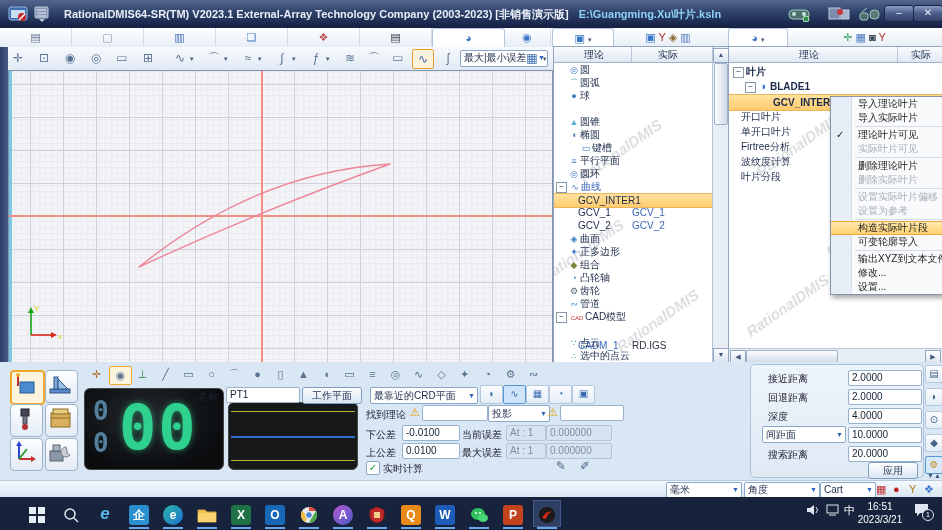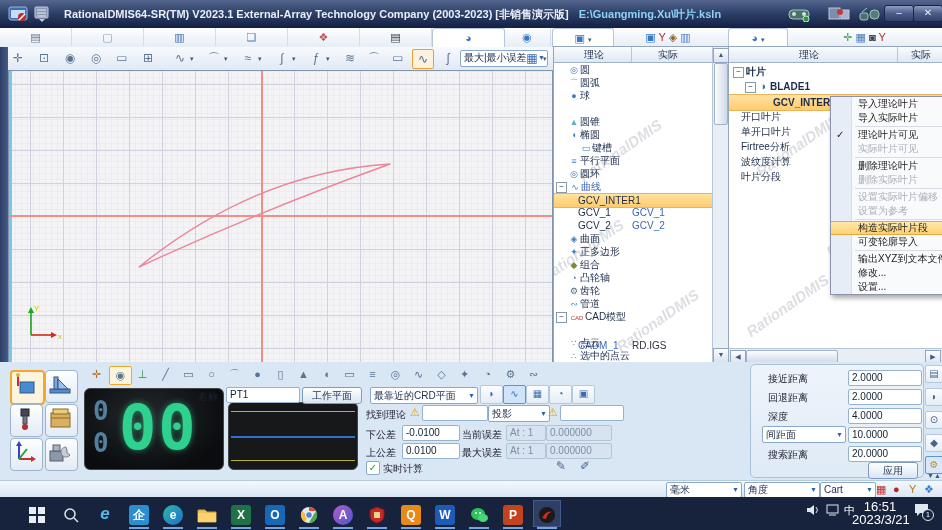--- a/index.html
+++ b/index.html
@@ -83,21 +83,21 @@
   .rsico.on{border:1px solid #5a96d0;background:#d6e8fa}
   
   #statusbar{left:0;top:480px;width:942px;height:17px;background:linear-gradient(180deg,#f3f8fd,#d9e5f1);border-top:1px solid #b7cbdf}
   
   #taskbar{left:0;top:497px;width:942px;height:33px;background:#17233d}
   .tk{position:absolute;top:4px;width:26px;height:25px;text-align:center;line-height:25px;font-size:13px}
   .tk.run::after{content:"";position:absolute;left:3px;bottom:-3px;width:20px;height:2px;background:#6aa6e8}
   .tk.active{background:#2e3f63;outline:1px solid #43598a}
   .tktile{display:inline-block;width:20px;height:20px;line-height:20px;border-radius:3px;color:#fff;font-weight:bold;font-size:12px;vertical-align:middle}
   .tray{position:absolute;top:6px;color:#fff;font-size:11px}
-  #clock{position:absolute;left:852px;top:3px;width:56px;color:#fff;font-size:13px;text-align:center;line-height:13px}
+  #clock{position:absolute;left:852px;top:3px;width:56px;color:#fff;font-size:10px;text-align:center;line-height:13px}
 </style>
 </head>
 <body>
 
 <div id="app">
 
   <div id="titlebar" class="abs">
     <svg class="tbicon" style="left:8px" width="20" height="16">
       <rect x="1" y="1" width="18" height="13" rx="2" fill="#3d6db5" stroke="#9ab8dd"></rect>
       <rect x="3" y="4" width="14" height="8" fill="#c8dcf2"></rect>

